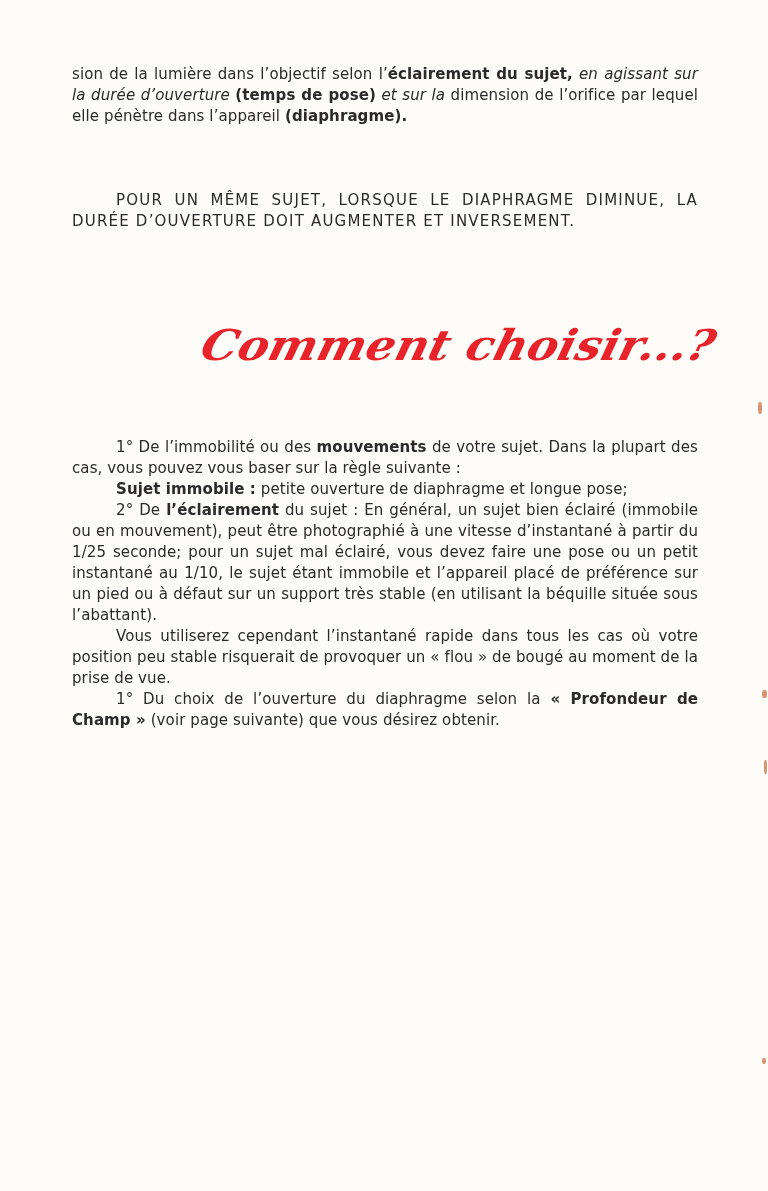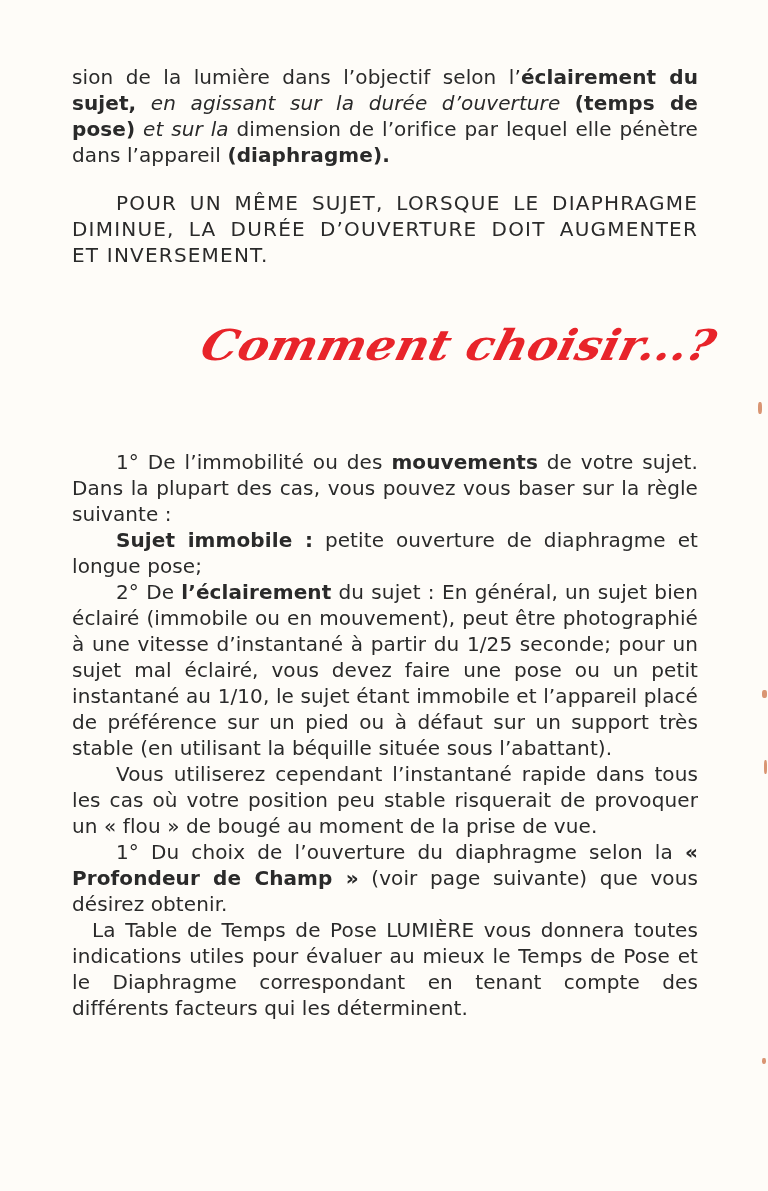--- a/index.html
+++ b/index.html
@@ -10,22 +10,22 @@
       width: 768px;
       height: 1191px;
       background: #fefcf8;
       position: relative;
       overflow: hidden;
       font-family: "DejaVu Sans", sans-serif;
       color: #2a2a2a;
     }
     p {
       margin: 0;
-      font-size: 20px;
-      line-height: 26px;
+      font-size: 15px;
+      line-height: 21px;
       text-align: justify;
       letter-spacing: 0.1px;
     }
     .indent { text-indent: 44px; }
     .caps { letter-spacing: 1.2px; }
     b { font-weight: bold; }
     i { font-style: italic; }
     .gap-sm { }
     .gap-md { }
     .script-title {
@@ -67,21 +67,21 @@
 </div>
 
 <div class="blk-caps">
   <p class="indent caps">POUR UN MÊME SUJET, LORSQUE LE DIAPHRAGME DIMINUE, LA DURÉE D’OUVERTURE DOIT AUGMENTER ET INVERSEMENT.</p>
 </div>
 
 <div class="script-title">Comment choisir...?</div>
 
 <div class="blk-main">
 
-  <p class="indent" style="margin-top:32px;">
+  <p class="indent" style="margin-top:20px;">
     <span>1° De l’immobilité ou des</span>
     <b>mouvements</b>
     <span>de votre sujet. Dans la plupart des cas, vous pouvez vous baser sur la règle suivante :</span>
   </p>
 
   <p class="indent gap-sm">
     <b>Sujet immobile :</b>
     <span>petite ouverture de diaphragme et longue pose;</span>
   </p>
 
@@ -93,19 +93,18 @@
   </p>
 
   <p class="indent gap-md">Vous utiliserez cependant l’instantané rapide dans tous les cas où votre position peu stable risquerait de provoquer un « flou » de bougé au moment de la prise de vue.</p>
 
   <p class="indent gap-md">
     <span>1° Du choix de l’ouverture du diaphragme selon la</span>
     <b>« Profondeur de Champ »</b>
     <span>(voir page suivante) que vous désirez obtenir.</span>
   </p>
 
-  <p class="gap-sm" style="text-indent:20px;">La Table de Temps de Pose LUMIÈRE vous donnera toutes indications utiles pour évaluer au mieux le Temps de Pose et le Diaphragme correspondant en tenant compte des différents facteurs qui les déterminent.</p>
 </div>
 
 <div class="speck" style="left:758px; top:402px; width:4px; height:12px;"></div>
 <div class="speck" style="left:762px; top:690px; width:5px; height:8px;"></div>
 <div class="speck" style="left:764px; top:760px; width:3px; height:14px;"></div>
 <div class="speck" style="left:762px; top:1058px; width:4px; height:6px;"></div>
 
 </body></html>

